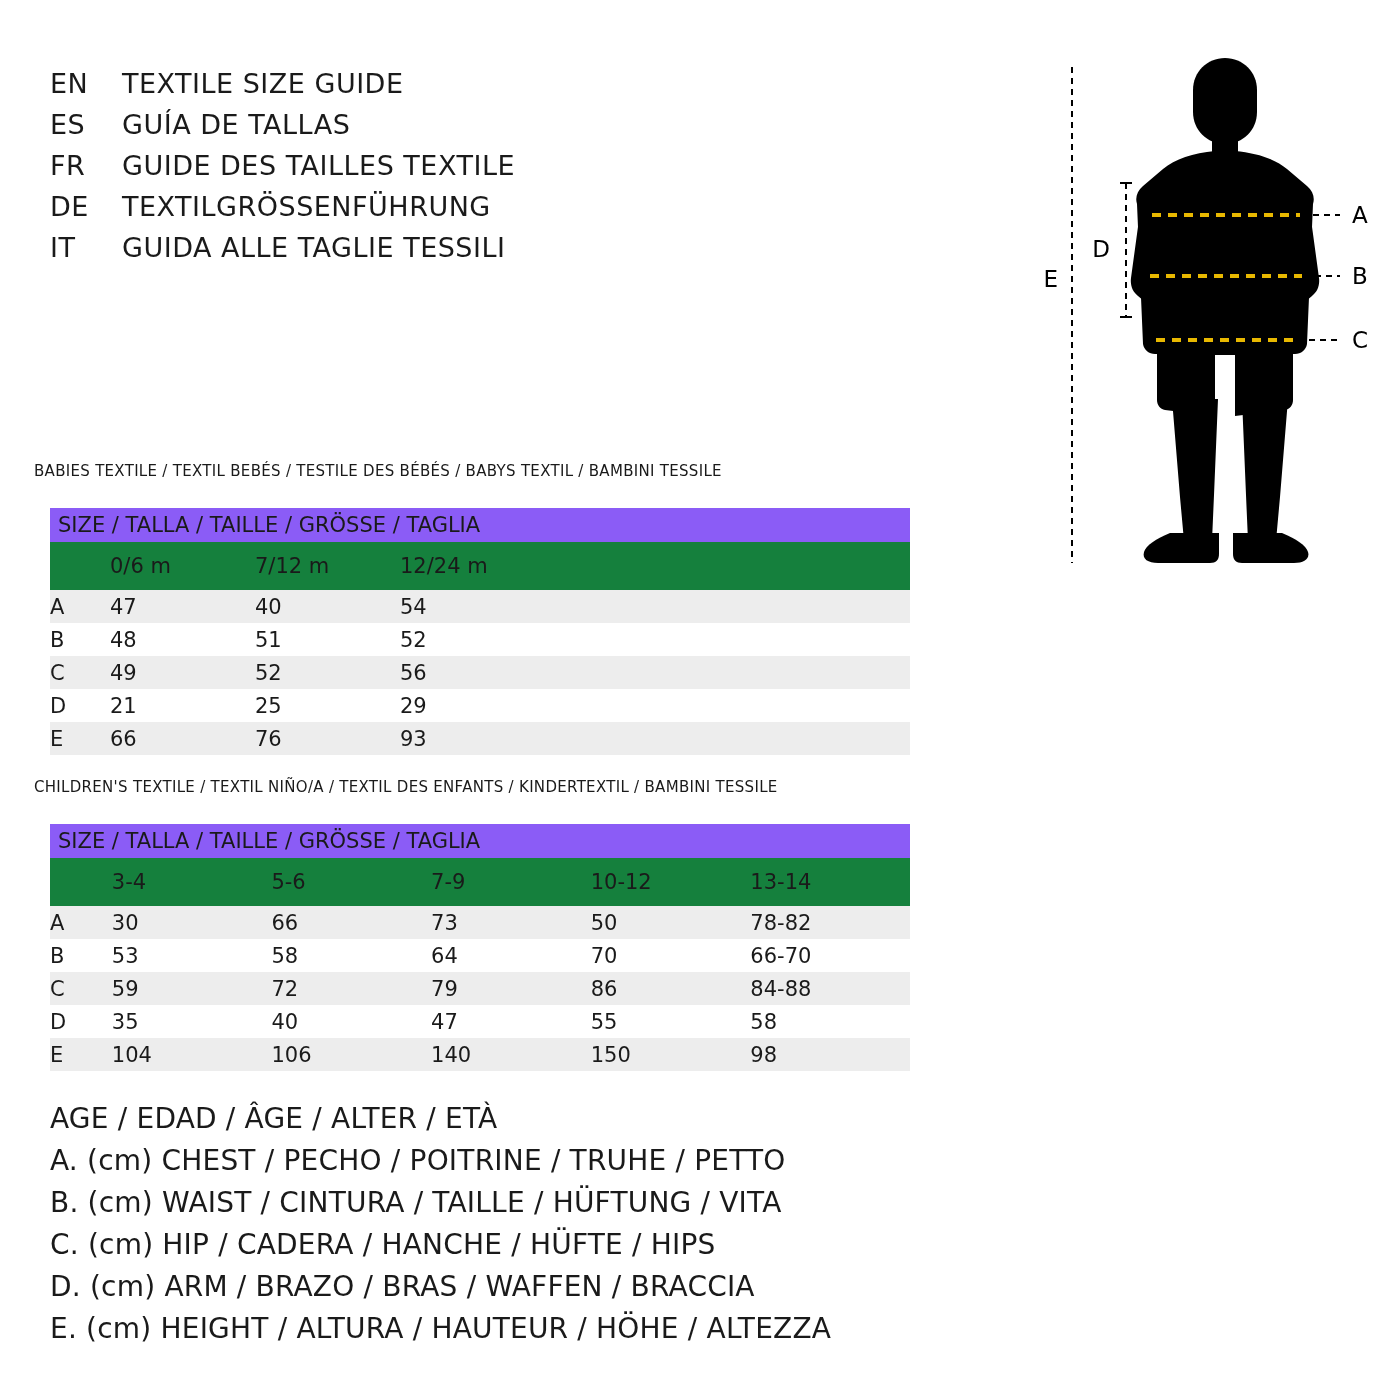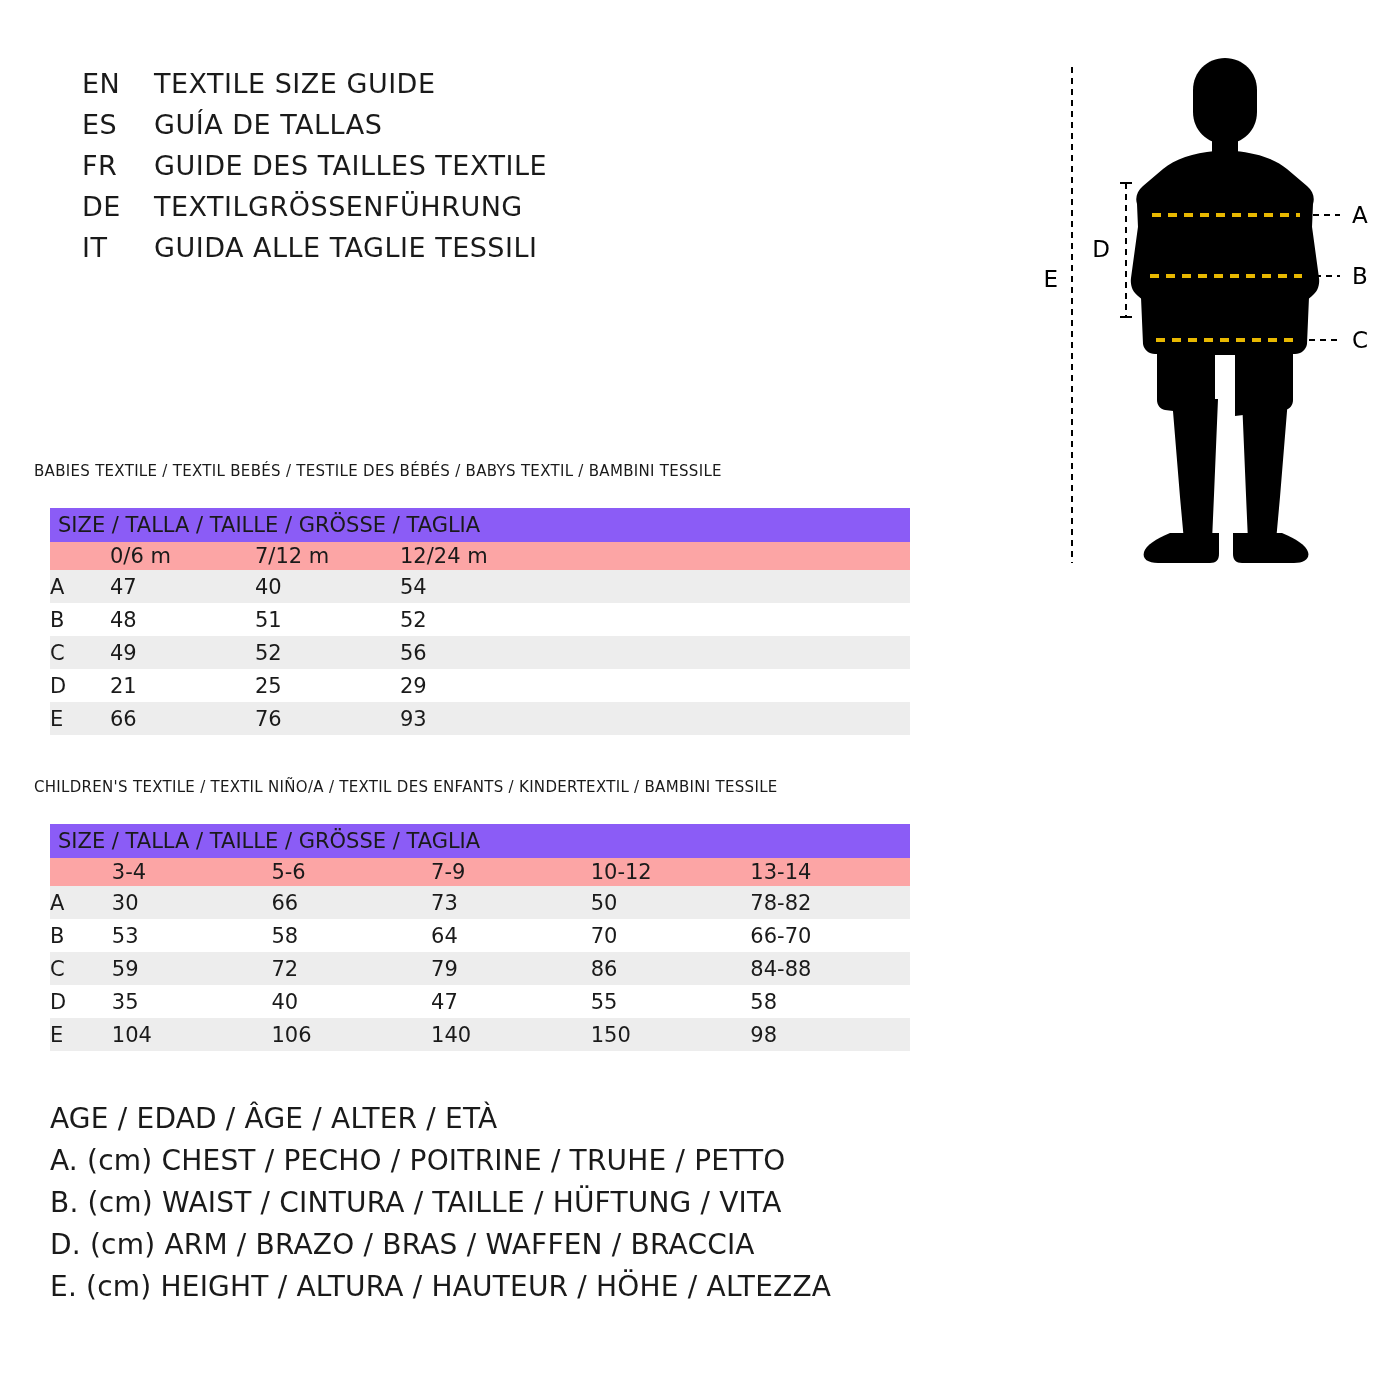--- a/index.html
+++ b/index.html
@@ -22,21 +22,20 @@
     left: 50px;
     top: 68px;
     width: 1000px;
   }
   .lang-row {
     display: flex;
     align-items: baseline;
     height: 41px;
     font-size: 27px;
     letter-spacing: 0.5px;
-    margin-left: 32px;
   }
   .lang-code {
     width: 72px;
     flex: none;
   }
   .lang-title {
     flex: 1;
   }
 
   
@@ -77,22 +76,22 @@
     height: 33px;
     vertical-align: middle;
   }
   .title-row td {
     background: #8b5cf6;
     font-size: 21px;
     padding-left: 8px;
     height: 34px;
   }
   .header-row td {
-    background: #fca5a5;
-    height: 28px;
+    background: #15803d;
+    height: 48px;
   }
   .row-shade td { background: #ededed; }
   .row-plain td { background: #ffffff; }
 
   .col-label {
     width: 60px;
     padding-left: 8px;
   }
   .cell-val {
     text-align: center;
@@ -308,15 +307,16 @@
       <td class="cell-val">150</td>
       <td class="cell-val">98</td>
     </tr>
   </tbody>
 </table>
 
 <div id="legend-block">
   <div class="legend-line">AGE / EDAD / ÂGE / ALTER / ETÀ</div>
   <div class="legend-line">A. (cm) CHEST / PECHO / POITRINE / TRUHE / PETTO</div>
   <div class="legend-line">B. (cm) WAIST / CINTURA / TAILLE / HÜFTUNG / VITA</div>
+  <div class="legend-line">C. (cm) HIP / CADERA / HANCHE / HÜFTE / HIPS</div>
   <div class="legend-line">D. (cm) ARM / BRAZO / BRAS / WAFFEN / BRACCIA</div>
   <div class="legend-line">E. (cm) HEIGHT / ALTURA / HAUTEUR / HÖHE / ALTEZZA</div>
 </div>
 
 </body></html>

